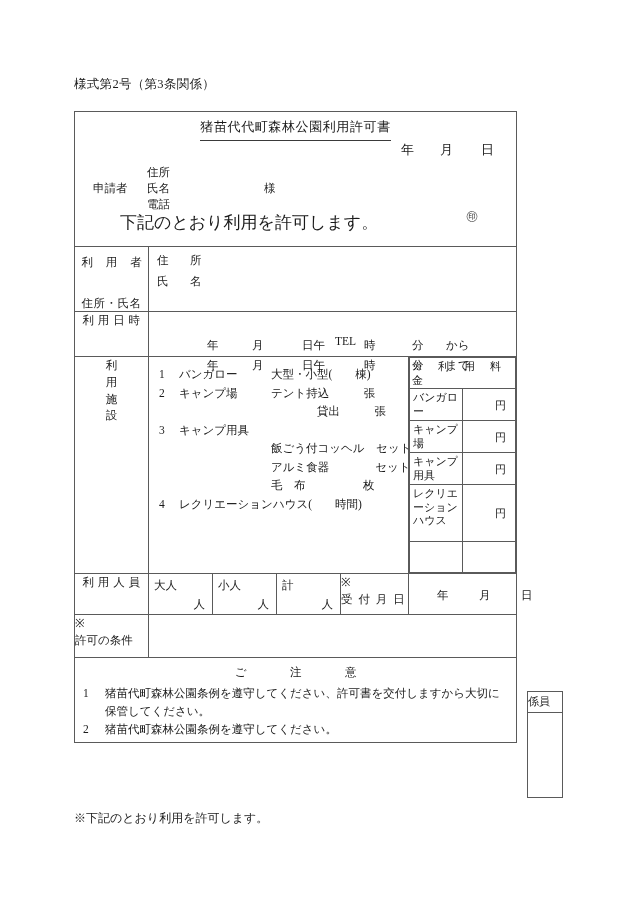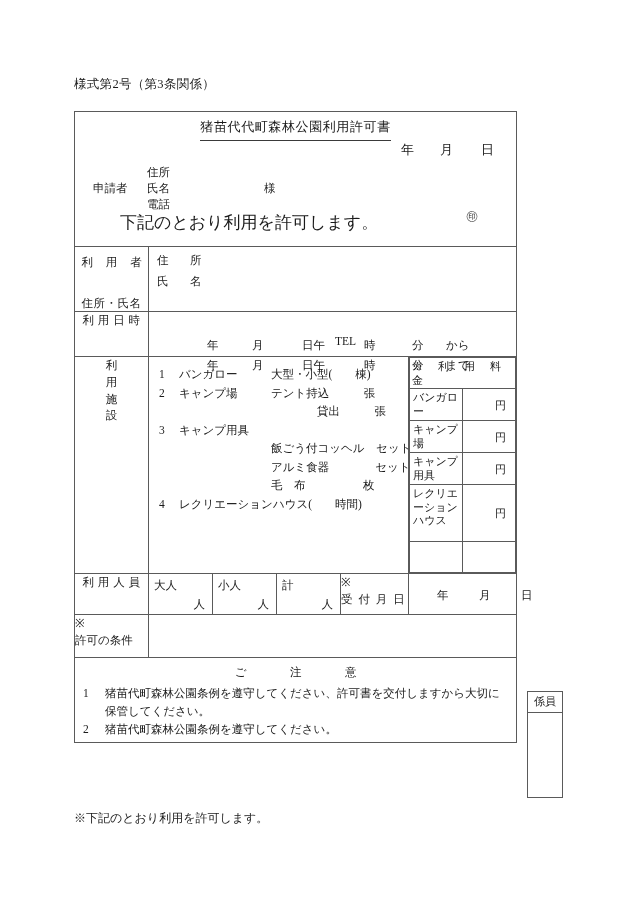--- a/index.html
+++ b/index.html
@@ -235,21 +235,20 @@
   .staff-box {
     position: absolute;
     left: 527px;
     top: 691px;
     width: 34px;
     border: 1px solid #5a5a5a;
     background: #fff;
   }
   .staff-head {
     border-bottom: 1px solid #5a5a5a;
-    text-align: center;
     font-size: 11px;
     padding: 2px 0 3px 0;
     letter-spacing: 0;
   }
   .staff-body { height: 84px; }
 
   .footnote {
     left: 74px;
     top: 810px;
     font-size: 12px;

